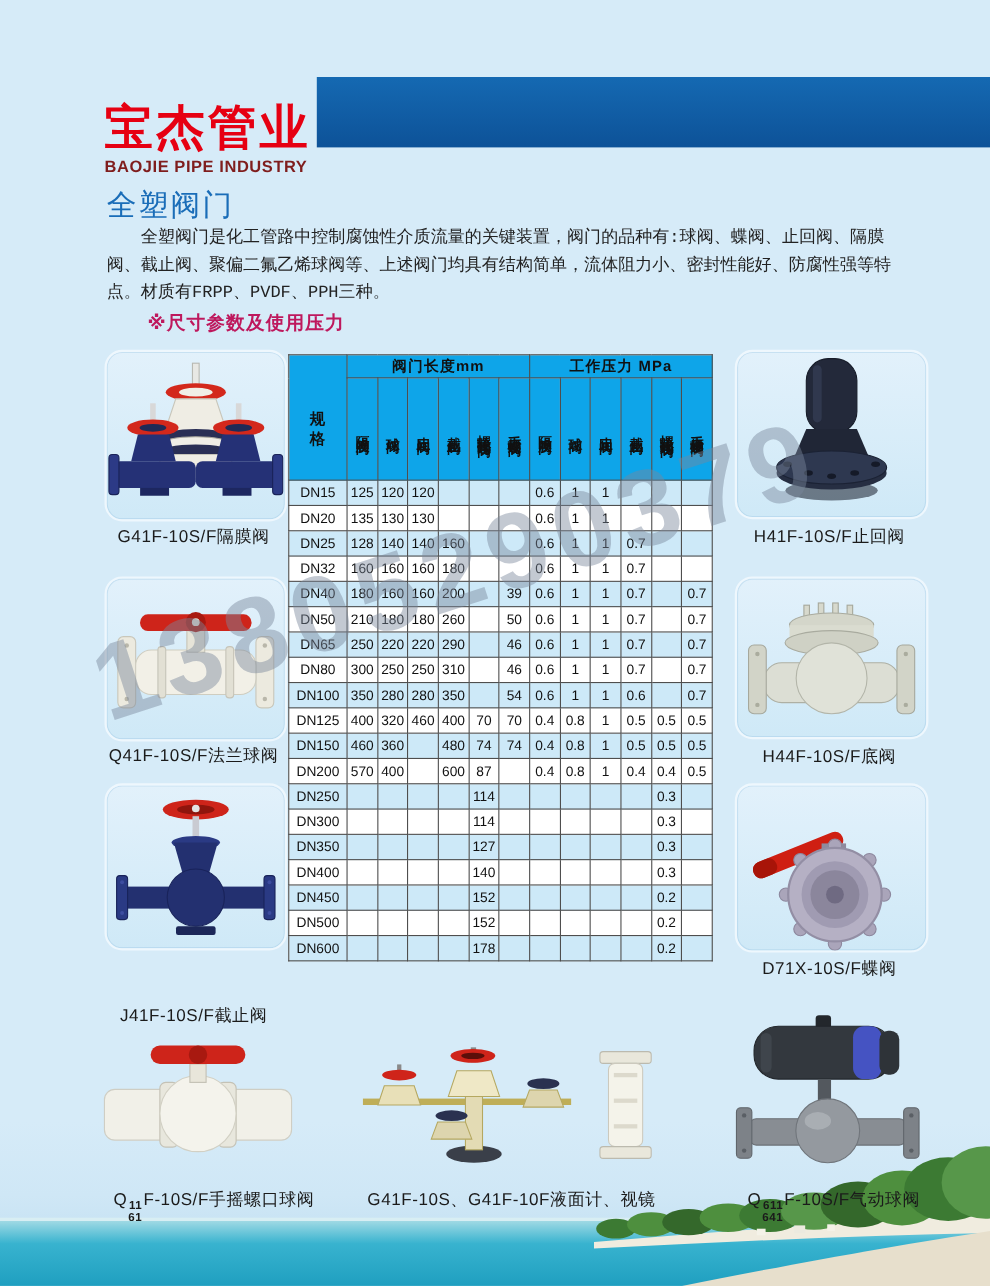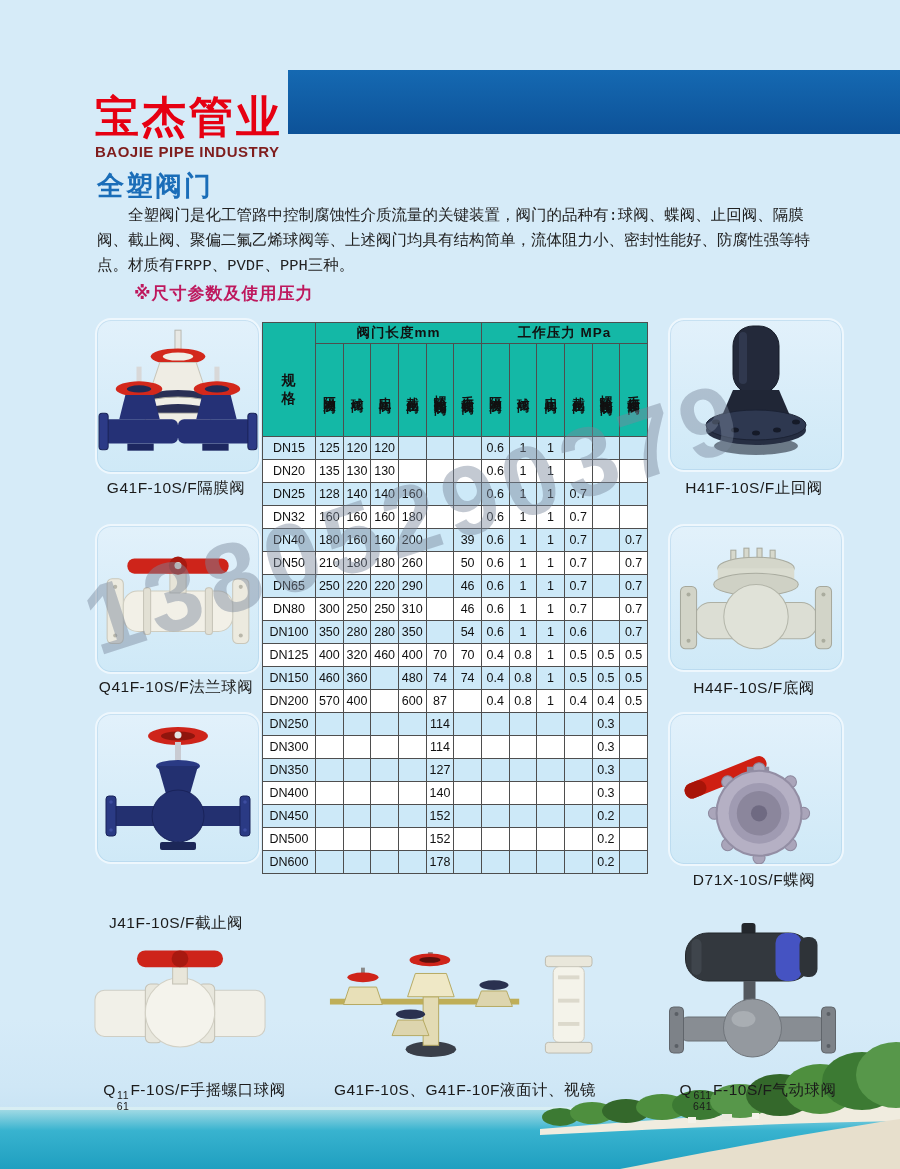--- a/index.html
+++ b/index.html
@@ -7,37 +7,37 @@
         font-family:"Liberation Sans","DejaVu Sans",sans-serif;color:#1c1c1c;}
 
   
   .logo{position:absolute;left:95px;top:70px;z-index:2;margin-top:24px;}
   .logo-cn{font-size:44px;font-weight:bold;color:#e60012;letter-spacing:3px;line-height:1.05;}
   .logo-en{font-size:15px;font-weight:bold;color:#7f1d1d;letter-spacing:.5px;margin-top:3px;}
   .blue-bar{position:absolute;left:288px;right:0;top:70px;height:64px;
             background:linear-gradient(180deg,#1569b2,#0d5298);z-index:1;}
 
   
-  .sec-title{position:absolute;left:97px;top:168px;font-size:27px;font-weight:bold;color:#1a6db8;letter-spacing:2px;}
+  .sec-title{position:absolute;left:97px;top:168px;font-size:27px;font-weight:normal;color:#1a6db8;letter-spacing:2px;}
   .intro{position:absolute;left:97px;top:204px;width:732px;font-size:15.5px;line-height:1.6;color:#222;text-indent:2em;font-family:Liberation Mono, monospace;}
   .subtitle{position:absolute;left:134px;top:282px;font-size:17px;font-weight:bold;color:#be185d;letter-spacing:1px;}
 
   
   .pbox{position:absolute;border-radius:16px;border:2px solid #eef7fd;
         background:linear-gradient(180deg,#e2f1fb,#cfe9f7);
         box-shadow:inset 0 0 0 1px rgba(150,195,225,.35);}
   .pbox svg{display:block;width:100%;height:100%;}
   .plabel{position:absolute;font-size:15.5px;color:#1b1b1b;text-align:center;letter-spacing:.5px;z-index:3;}
-  .stack{display:inline-flex;flex-direction:column;font-size:10.5px;line-height:1.05;vertical-align:-4px;margin:0 1px;font-weight:normal;}
+  .stack{display:inline-flex;flex-direction:column;font-size:10.5px;line-height:1.05;vertical-align:-4px;margin:0 1px;font-weight:bold;text-align:right;}
 
   
   #spec-table{position:absolute;left:262px;top:322px;width:386px;border-collapse:collapse;table-layout:fixed;
               background:#fff;z-index:1;}
   #spec-table th,#spec-table td{border:1px solid #4e4e4e;padding:0;}
-  #spec-table thead th{background:#14b8a6;font-weight:bold;color:#111;}
+  #spec-table thead th{background:#0ea5e9;font-weight:bold;color:#111;}
   .group-th{height:20px;font-size:13.5px;letter-spacing:1px;}
   .vert-th{height:92px;font-size:12.5px;vertical-align:middle;}
   .vert{writing-mode:vertical-rl;text-orientation:upright;letter-spacing:2px;margin:0 auto;line-height:1;}
   .spec-th{font-size:14px;}
   .spec-vert{letter-spacing:18px;}
   #spec-table tbody td{height:22px;font-size:12.5px;text-align:center;color:#111;background:#fff;}
   #spec-table tbody tr.stripe td{background:#cde9f8;}
 
   
   .watermark{position:absolute;left:88px;top:568px;font-size:98px;font-weight:bold;

